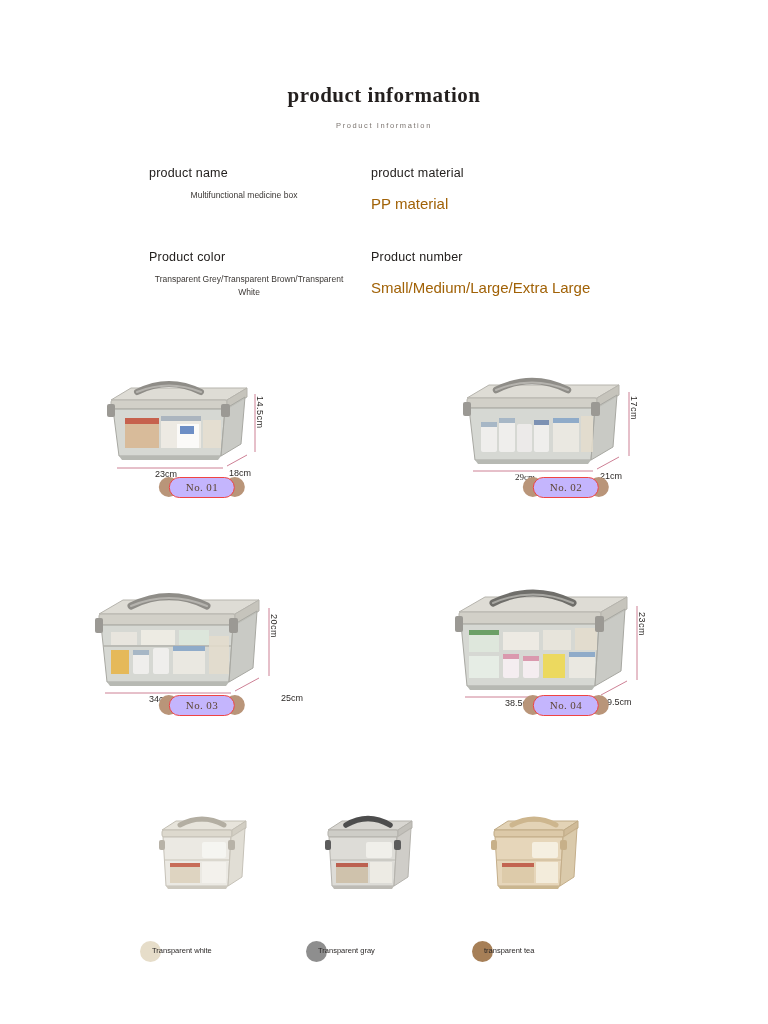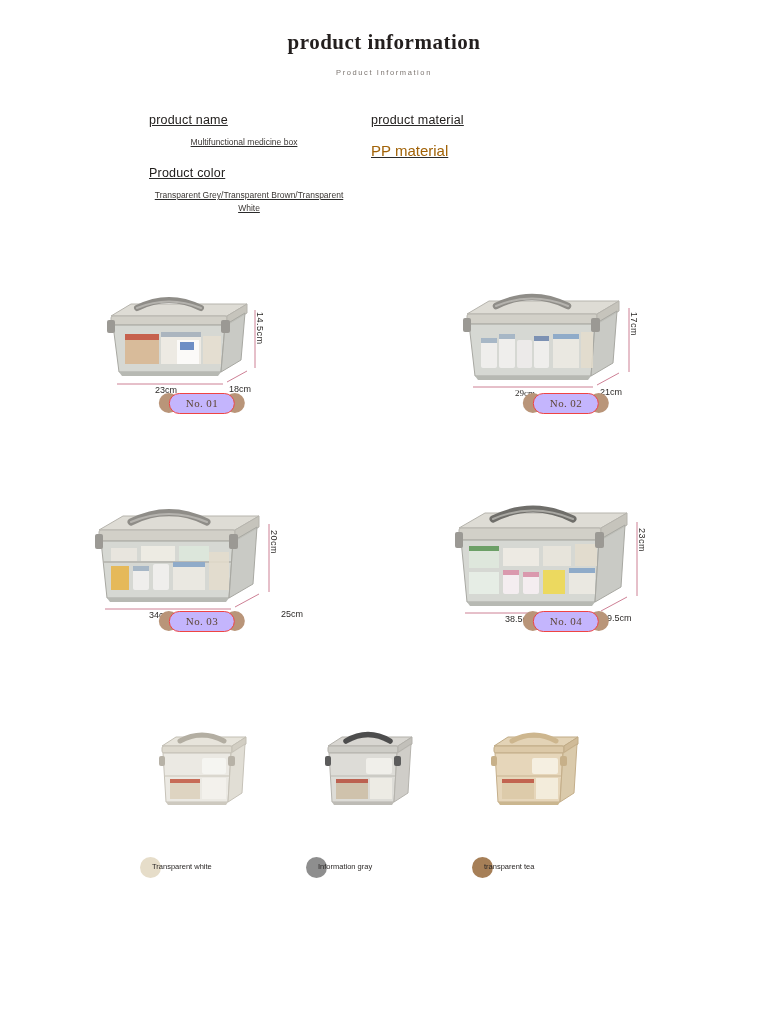--- a/index.html
+++ b/index.html
@@ -8,43 +8,42 @@
     width: 768px;
     height: 1024px;
     background: #ffffff;
     font-family: "Liberation Sans", sans-serif;
     color: #2a2a2a;
     position: relative;
     overflow: hidden;
   }
 
   
-  .header { text-align: center; padding-top: 30px; }
+  .header { text-align: center; padding-top: 83px; }
   .header .title {
     font-family: "Liberation Serif", serif;
     font-size: 21px;
     font-weight: 700;
     letter-spacing: 0.5px;
     color: #231f1e;
   }
   .header .subtitle {
     margin-top: 13px;
     font-size: 7.5px;
     letter-spacing: 1.6px;
     color: #7d7671;
   }
 
   
   .specs {
     margin: 36px auto 0 auto;
     width: 470px;
     display: grid;
     grid-template-columns: 222px 1fr;
-    row-gap: 4px;
-    text-decoration: underline;
+    row-gap: 35px;
   }
   .spec-cell { }
   .spec-label {
     font-size: 12.5px;
     color: #23201e;
     font-weight: 400;
     letter-spacing: 0.2px;
   }
   .spec-value {
     margin-top: 9px;
@@ -179,20 +178,24 @@
   <div class="spec-cell">
     <div class="spec-label">product material</div>
     <div class="spec-value big">PP material</div>
   </div>
 
   <div class="spec-cell">
     <div class="spec-label">Product color</div>
     <div class="spec-value wide">Transparent Grey/Transparent Brown/Transparent White</div>
   </div>
 
+  <div class="spec-cell">
+    <div class="spec-label">Product number</div>
+    <div class="spec-value big">Small/Medium/Large/Extra Large</div>
+  </div>
 
 </div>
 
 <div class="grid">
 
   <div class="cell">
     <div class="cell-inner">
       <svg width="250" height="160" viewBox="0 0 250 160">
 
         <path d="M34 48 L150 48 L170 36 L54 36 Z" fill="#dedcd5" stroke="#b6b4ad" stroke-width="1"></path>
@@ -412,21 +415,21 @@
       <rect x="30" y="63" width="32" height="20" fill="#cdbda4" opacity="0.85"></rect>
       <rect x="30" y="63" width="32" height="4" fill="#b7493a" opacity="0.8"></rect>
       <rect x="64" y="62" width="22" height="21" fill="#eeece6" opacity="0.9"></rect>
       <rect x="60" y="42" width="26" height="16" rx="2" fill="#f0efeb" opacity="0.95"></rect>
       <rect x="19" y="40" width="6" height="10" rx="2" fill="#5c5c5c"></rect>
       <rect x="88" y="40" width="7" height="10" rx="2" fill="#5c5c5c"></rect>
       <path d="M26 86 L88 86 L86 89 L28 89 Z" fill="#bdbbb5"></path>
     </svg>
     <div class="variant-label">
       <span class="swatch" style="background:#8e8e8e"></span>
-      <span class="vtext">Information gray</span>
+      <span class="vtext">Transparent gray</span>
     </div>
   </div>
 
   <div class="variant">
     <svg width="130" height="120" viewBox="0 0 130 120">
       <path d="M22 30 L92 30 L106 21 L36 21 Z" fill="#e3d3b6" stroke="#c0ab86" stroke-width="1"></path>
       <rect x="22" y="30" width="70" height="7" rx="2" fill="#dcc9a8" stroke="#c0ab86" stroke-width="1"></rect>
       <path d="M92 30 L106 21 L106 28 L92 37 Z" fill="#d0bb98" stroke="#c0ab86" stroke-width="1"></path>
       <path d="M40 25 q22 -12 44 0" fill="none" stroke="#cdb68e" stroke-width="5" stroke-linecap="round"></path>
       <path d="M23 37 L91 37 L88 86 L26 86 Z" fill="#e3d2b2" fill-opacity="0.9" stroke="#c4ae8a" stroke-width="1"></path>

